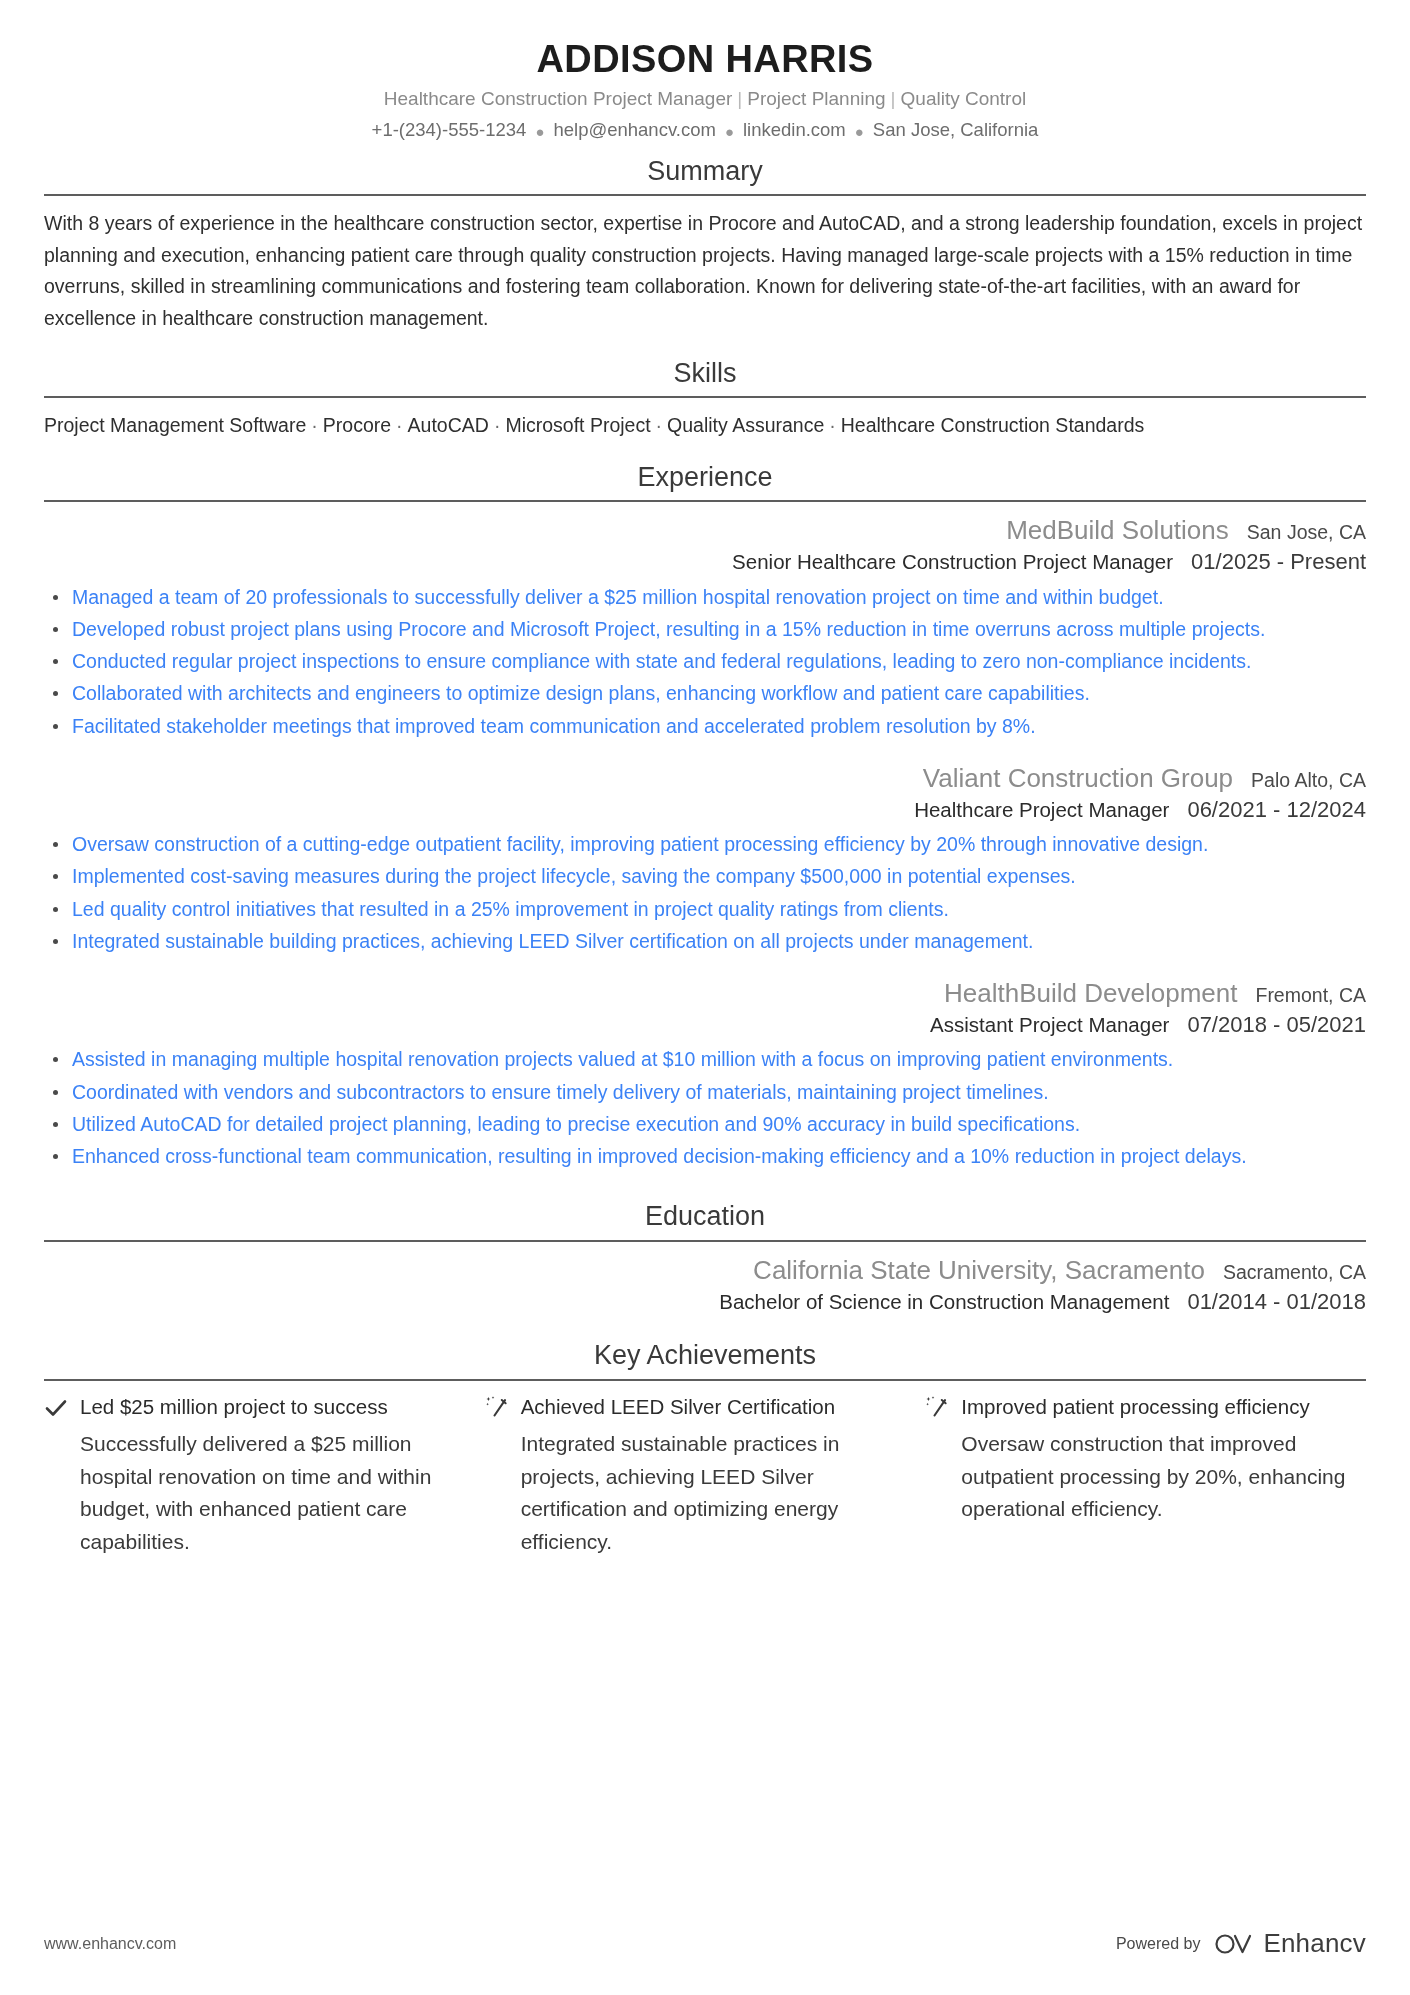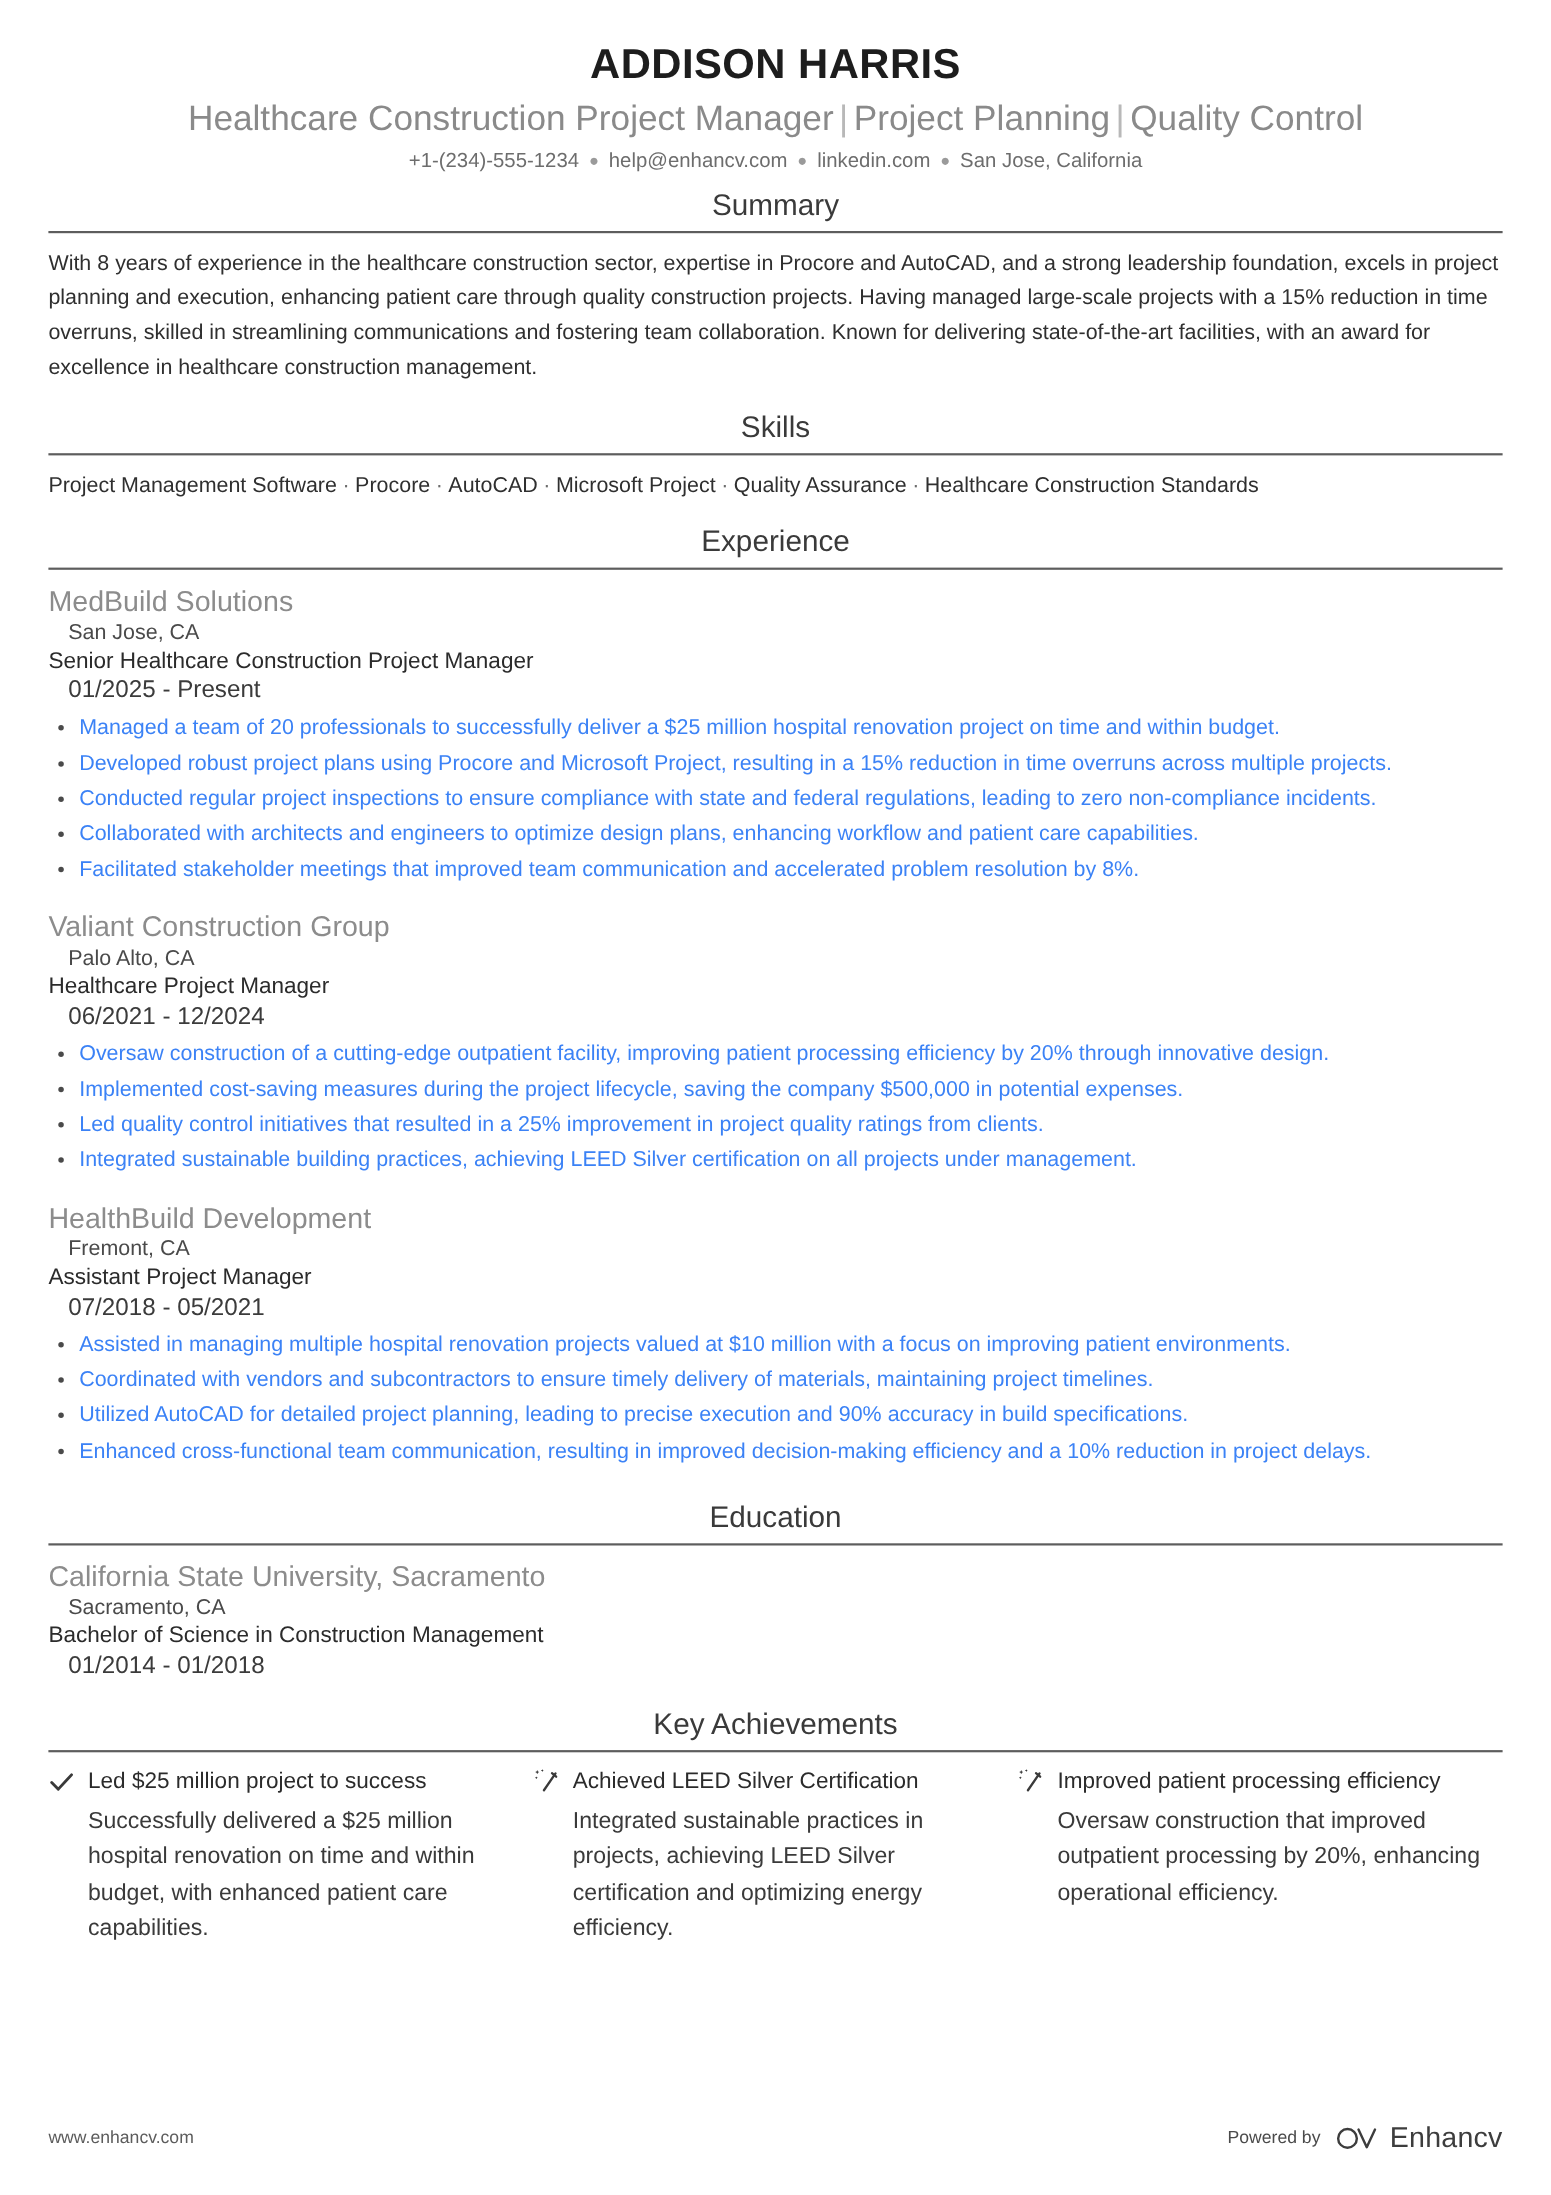--- a/index.html
+++ b/index.html
@@ -29,21 +29,21 @@
     text-align: center;
     font-size: 38px;
     font-weight: bold;
     letter-spacing: 0.4px;
     color: #1d1d1d;
     margin: 2px 0 6px 0;
     line-height: 1.15;
   }
   .headline {
     text-align: center;
-    font-size: 32px;
+    font-size: 19px;
     color: #8a8a8a;
     font-weight: 400;
     line-height: 1.2;
     margin-bottom: 8px;
   }
   .headline .bar {
     color: #b8b8b8;
     padding: 0 5px;
     font-weight: 300;
   }
@@ -88,21 +88,20 @@
   }
   .skills-line .dot { padding: 0 5px; color: #6b6b6b; }
 
   
   .entry { margin-bottom: 3px; }
   .entry-row {
     display: flex;
     justify-content: flex-end;
     align-items: baseline;
     width: 100%;
-    flex-direction: column;
   }
   .entry-org {
     font-size: 26px;
     color: #8c8c8c;
     font-weight: 400;
     line-height: 1.3;
   }
   .entry-loc {
     font-size: 19.5px;
     color: #4a4a4a;

